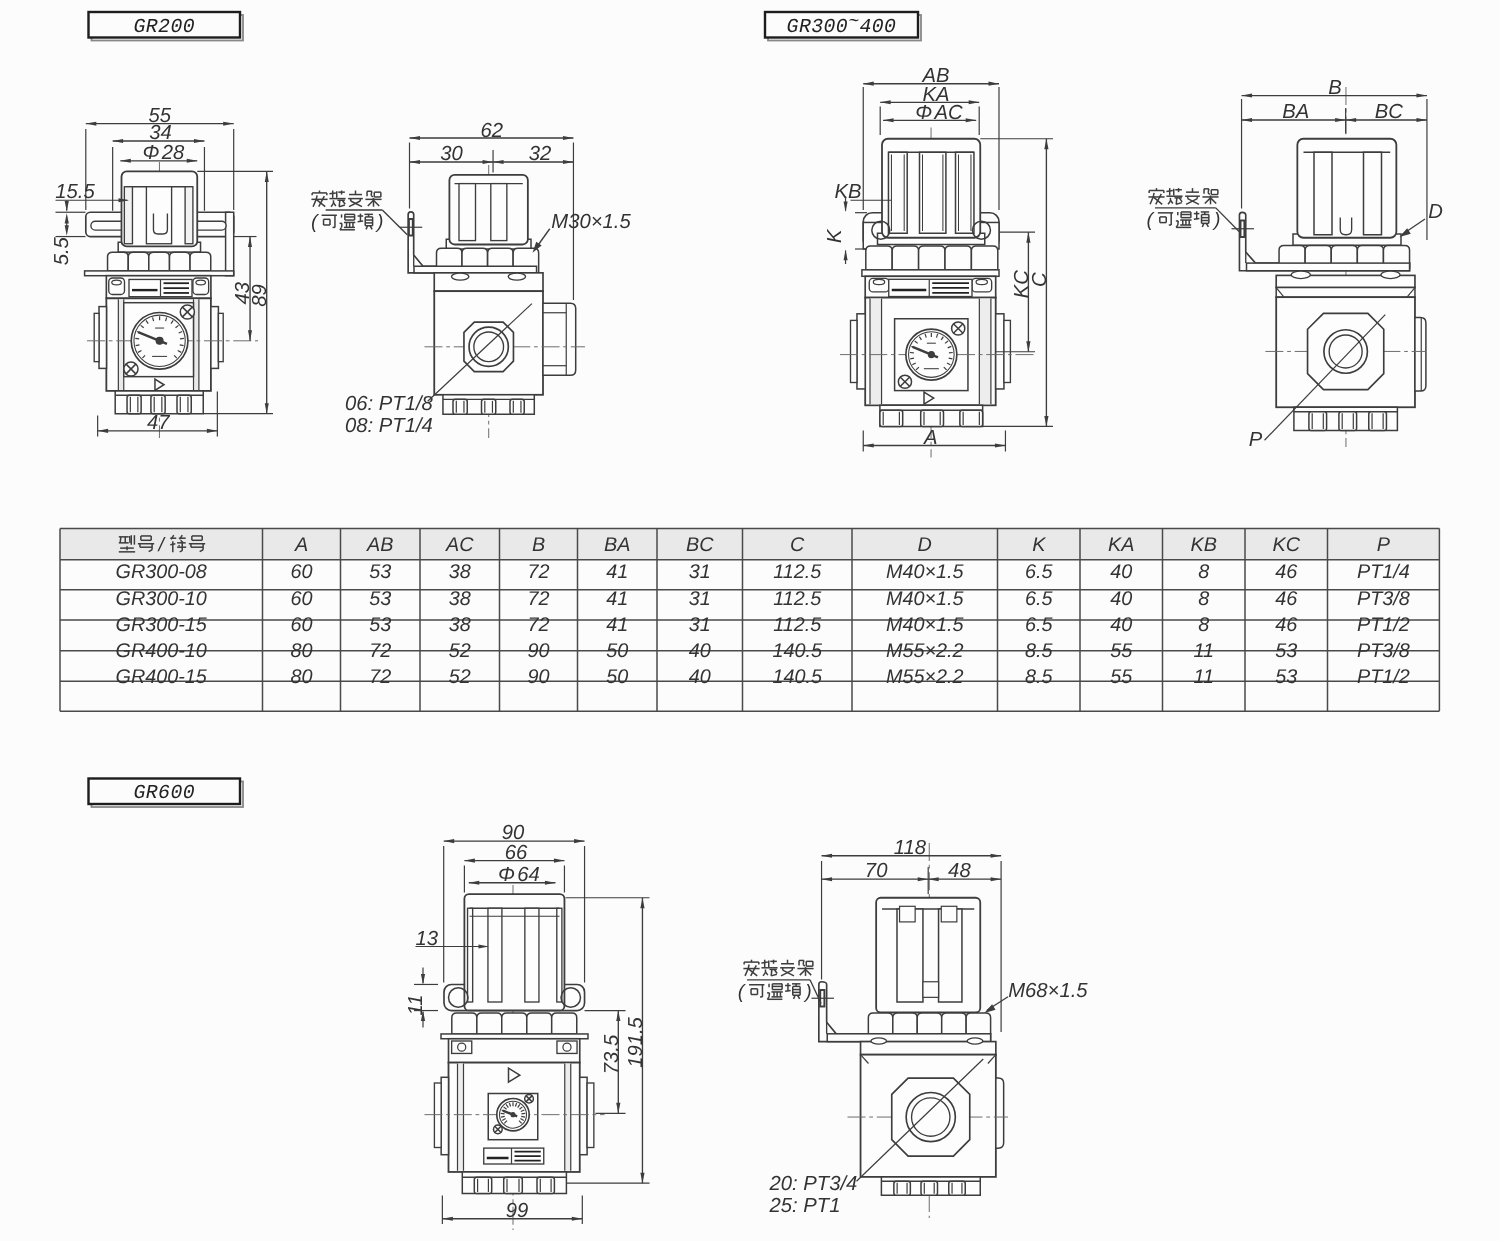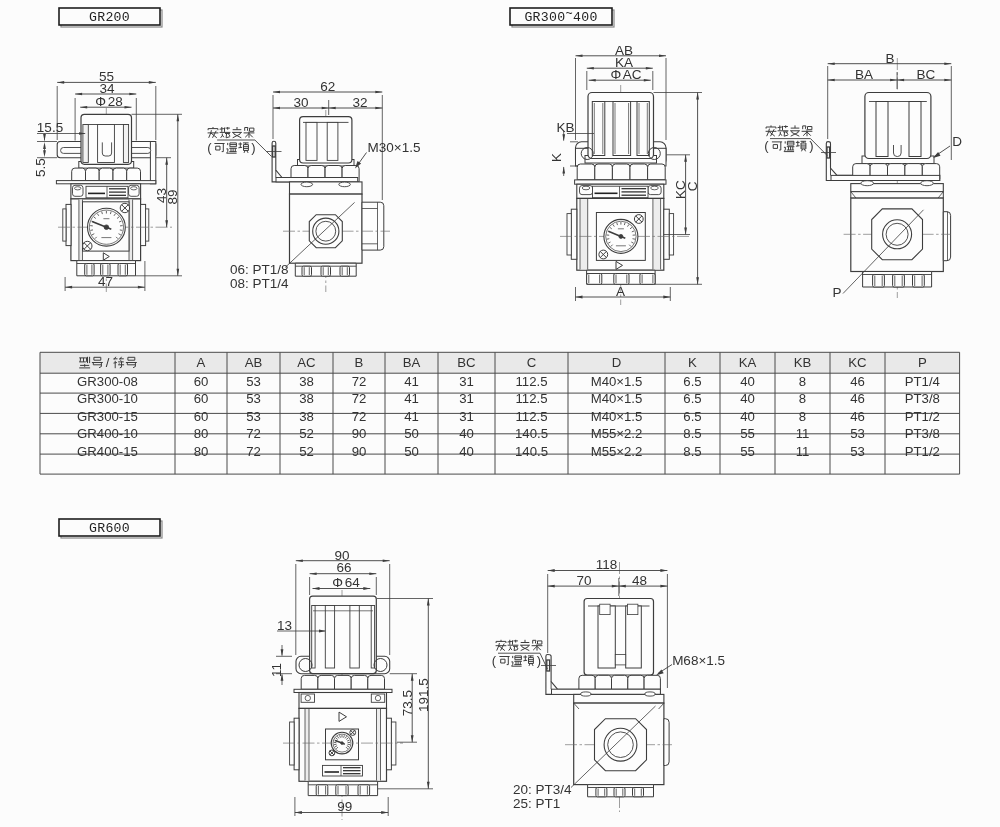--- a/index.html
+++ b/index.html
@@ -1,15 +1,15 @@
 <!DOCTYPE html>
 <html><head><meta charset="utf-8"><title>GR series</title>
 <style>
 html,body{margin:0;padding:0;background:#fcfcfc;}
-#page{position:relative;width:1000px;height:827px;overflow:hidden;font-family:"Liberation Sans",sans-serif;}
+#page{position:relative;width:1000px;height:827px;overflow:hidden;font-family:"Liberation Sans",sans-serif;font-style:italic;}
 </style></head>
 <body>
 <div id="page">
 <svg width="1000" height="827" viewBox="0 0 1000 827" style="position:absolute;left:0;top:0">
       <rect x="0" y="0" width="1000" height="827" fill="#fcfcfc"></rect>
       <rect x="61.0" y="10.0" width="101.0" height="17.0" stroke="#888" stroke-width="1.2" fill="none"></rect>
       <rect x="59.0" y="8.0" width="101.0" height="17.0" stroke="#1d1d1d" stroke-width="1.6" fill="#fcfcfc"></rect>
       <text x="109.5" y="21.3" font-family="Liberation Mono, sans-serif" font-size="13.2" fill="#222" text-anchor="middle" font-weight="normal" letter-spacing="0.3">GR200</text>
       <rect x="512.0" y="10.0" width="102.0" height="17.0" stroke="#888" stroke-width="1.2" fill="none"></rect>
       <rect x="510.0" y="8.0" width="102.0" height="17.0" stroke="#1d1d1d" stroke-width="1.6" fill="#fcfcfc"></rect>

